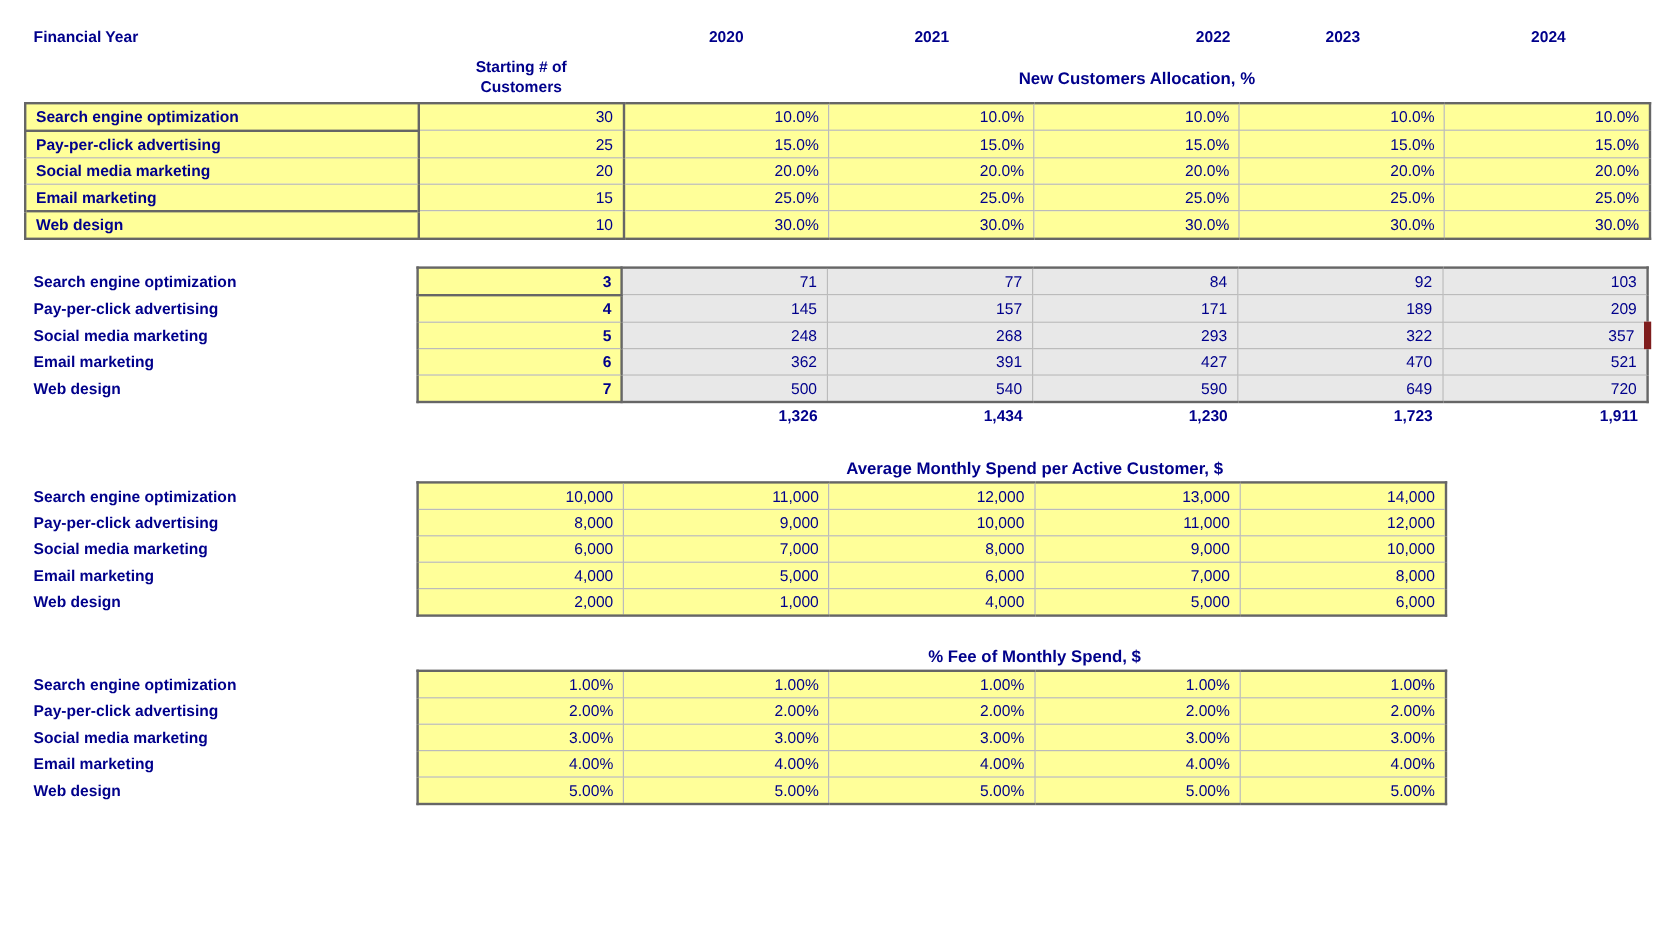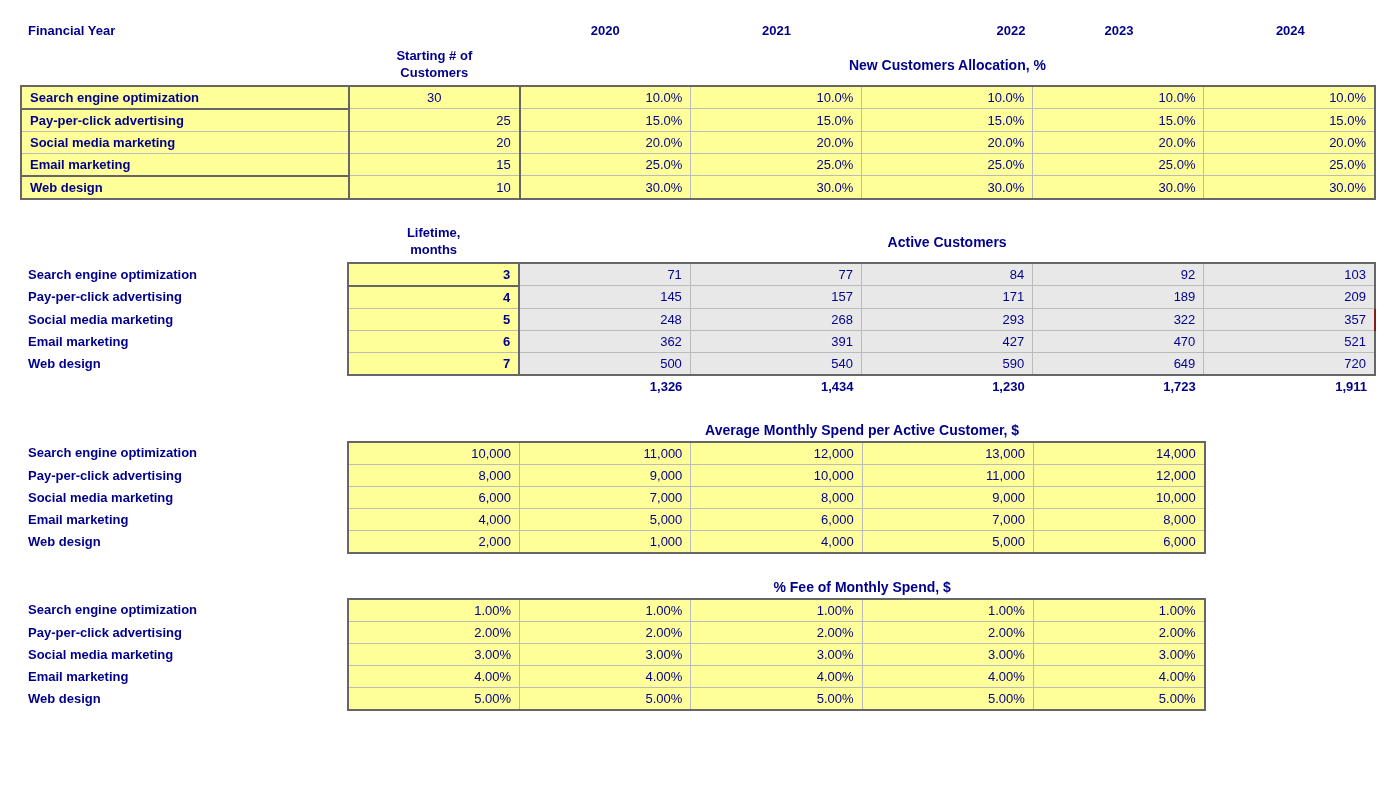--- a/index.html
+++ b/index.html
@@ -75,21 +75,21 @@
 
   <tbody>
         <tr>
     <td class="row-label"></td>
     <td style="text-align:center;font-weight:bold;color:#00008B;font-size:13px;line-height:1.3;">Starting # of<br>Customers</td>
     <td colspan="5" style="text-align:center;font-weight:bold;color:#00008B;font-size:14px;">New Customers Allocation, %</td>
   </tr>
 
   <tr>
     <td class="row-label" style="background:#FFFF99;border:2px solid #666;font-size:13px;">Search engine optimization</td>
-    <td style="background:#FFFF99;border-top:2px solid #666;border-left:2px solid #666;border-right:2px solid #666;border-bottom:1px solid #bbb;text-align:center;">30</td>
+    <td style="background:#FFFF99;border-top:2px solid #666;border-left:2px solid #666;border-right:2px solid #666;border-bottom:1px solid #bbb;text-align:right;">30</td>
     <td style="background:#FFFF99;border-top:2px solid #666;border-left:2px solid #666;border-right:1px solid #bbb;border-bottom:1px solid #bbb;">10.0%</td>
     <td style="background:#FFFF99;border-top:2px solid #666;border-right:1px solid #bbb;border-bottom:1px solid #bbb;">10.0%</td>
     <td style="background:#FFFF99;border-top:2px solid #666;border-right:1px solid #bbb;border-bottom:1px solid #bbb;">10.0%</td>
     <td style="background:#FFFF99;border-top:2px solid #666;border-right:1px solid #bbb;border-bottom:1px solid #bbb;">10.0%</td>
     <td style="background:#FFFF99;border-top:2px solid #666;border-right:2px solid #666;border-bottom:1px solid #bbb;">10.0%</td>
   </tr>
   <tr>
     <td class="row-label" style="background:#FFFF99;border-left:2px solid #666;border-right:2px solid #666;border-bottom:1px solid #bbb;">Pay-per-click advertising</td>
     <td style="background:#FFFF99;border-left:2px solid #666;border-right:2px solid #666;border-bottom:1px solid #bbb;">25</td>
     <td style="background:#FFFF99;border-left:2px solid #666;border-right:1px solid #bbb;border-bottom:1px solid #bbb;">15.0%</td>
@@ -135,25 +135,20 @@
   <colgroup>
     <col style="width:230px">
     <col style="width:120px">
     <col style="width:120px">
     <col style="width:120px">
     <col style="width:120px">
     <col style="width:120px">
     <col style="width:120px">
   </colgroup>
   <tbody>
-        <tr>
-    <td class="row-label"></td>
-    <td style="text-align:center;font-weight:bold;color:#00008B;font-size:13px;line-height:1.3;">Lifetime,<br>months</td>
-    <td colspan="5" style="text-align:center;font-weight:bold;color:#00008B;font-size:14px;">Active Customers</td>
-  </tr>
   <tr>
     <td class="row-label" style="font-weight:bold;">Search engine optimization</td>
     <td style="background:#FFFF99;border:2px solid #666;text-align:right;font-weight:bold;">3</td>
     <td style="background:#E8E8E8;border-top:2px solid #666;border-left:2px solid #666;border-right:1px solid #bbb;border-bottom:1px solid #bbb;">71</td>
     <td style="background:#E8E8E8;border-top:2px solid #666;border-right:1px solid #bbb;border-bottom:1px solid #bbb;">77</td>
     <td style="background:#E8E8E8;border-top:2px solid #666;border-right:1px solid #bbb;border-bottom:1px solid #bbb;">84</td>
     <td style="background:#E8E8E8;border-top:2px solid #666;border-right:1px solid #bbb;border-bottom:1px solid #bbb;">92</td>
     <td style="background:#E8E8E8;border-top:2px solid #666;border-right:2px solid #666;border-bottom:1px solid #bbb;">103</td>
   </tr>
   <tr>
@@ -165,21 +160,21 @@
     <td style="background:#E8E8E8;border-right:1px solid #bbb;border-bottom:1px solid #bbb;">189</td>
     <td style="background:#E8E8E8;border-right:2px solid #666;border-bottom:1px solid #bbb;">209</td>
   </tr>
   <tr>
     <td class="row-label" style="font-weight:bold;">Social media marketing</td>
     <td style="background:#FFFF99;border-left:2px solid #666;border-right:2px solid #666;border-bottom:1px solid #bbb;border-top:1px solid #bbb;text-align:right;font-weight:bold;">5</td>
     <td style="background:#E8E8E8;border-left:2px solid #666;border-right:1px solid #bbb;border-bottom:1px solid #bbb;">248</td>
     <td style="background:#E8E8E8;border-right:1px solid #bbb;border-bottom:1px solid #bbb;">268</td>
     <td style="background:#E8E8E8;border-right:1px solid #bbb;border-bottom:1px solid #bbb;">293</td>
     <td style="background:#E8E8E8;border-right:1px solid #bbb;border-bottom:1px solid #bbb;">322</td>
-    <td style="background:#E8E8E8;border-right:2px solid #7f1d1d;border-bottom:1px solid #bbb;">357</td>
+    <td style="background:#E8E8E8;border-right:6px solid #7f1d1d;border-bottom:1px solid #bbb;">357</td>
   </tr>
   <tr>
     <td class="row-label" style="font-weight:bold;">Email marketing</td>
     <td style="background:#FFFF99;border-left:2px solid #666;border-right:2px solid #666;border-bottom:1px solid #bbb;border-top:1px solid #bbb;text-align:right;font-weight:bold;">6</td>
     <td style="background:#E8E8E8;border-left:2px solid #666;border-right:1px solid #bbb;border-bottom:1px solid #bbb;">362</td>
     <td style="background:#E8E8E8;border-right:1px solid #bbb;border-bottom:1px solid #bbb;">391</td>
     <td style="background:#E8E8E8;border-right:1px solid #bbb;border-bottom:1px solid #bbb;">427</td>
     <td style="background:#E8E8E8;border-right:1px solid #bbb;border-bottom:1px solid #bbb;">470</td>
     <td style="background:#E8E8E8;border-right:2px solid #666;border-bottom:1px solid #bbb;">521</td>
   </tr>

